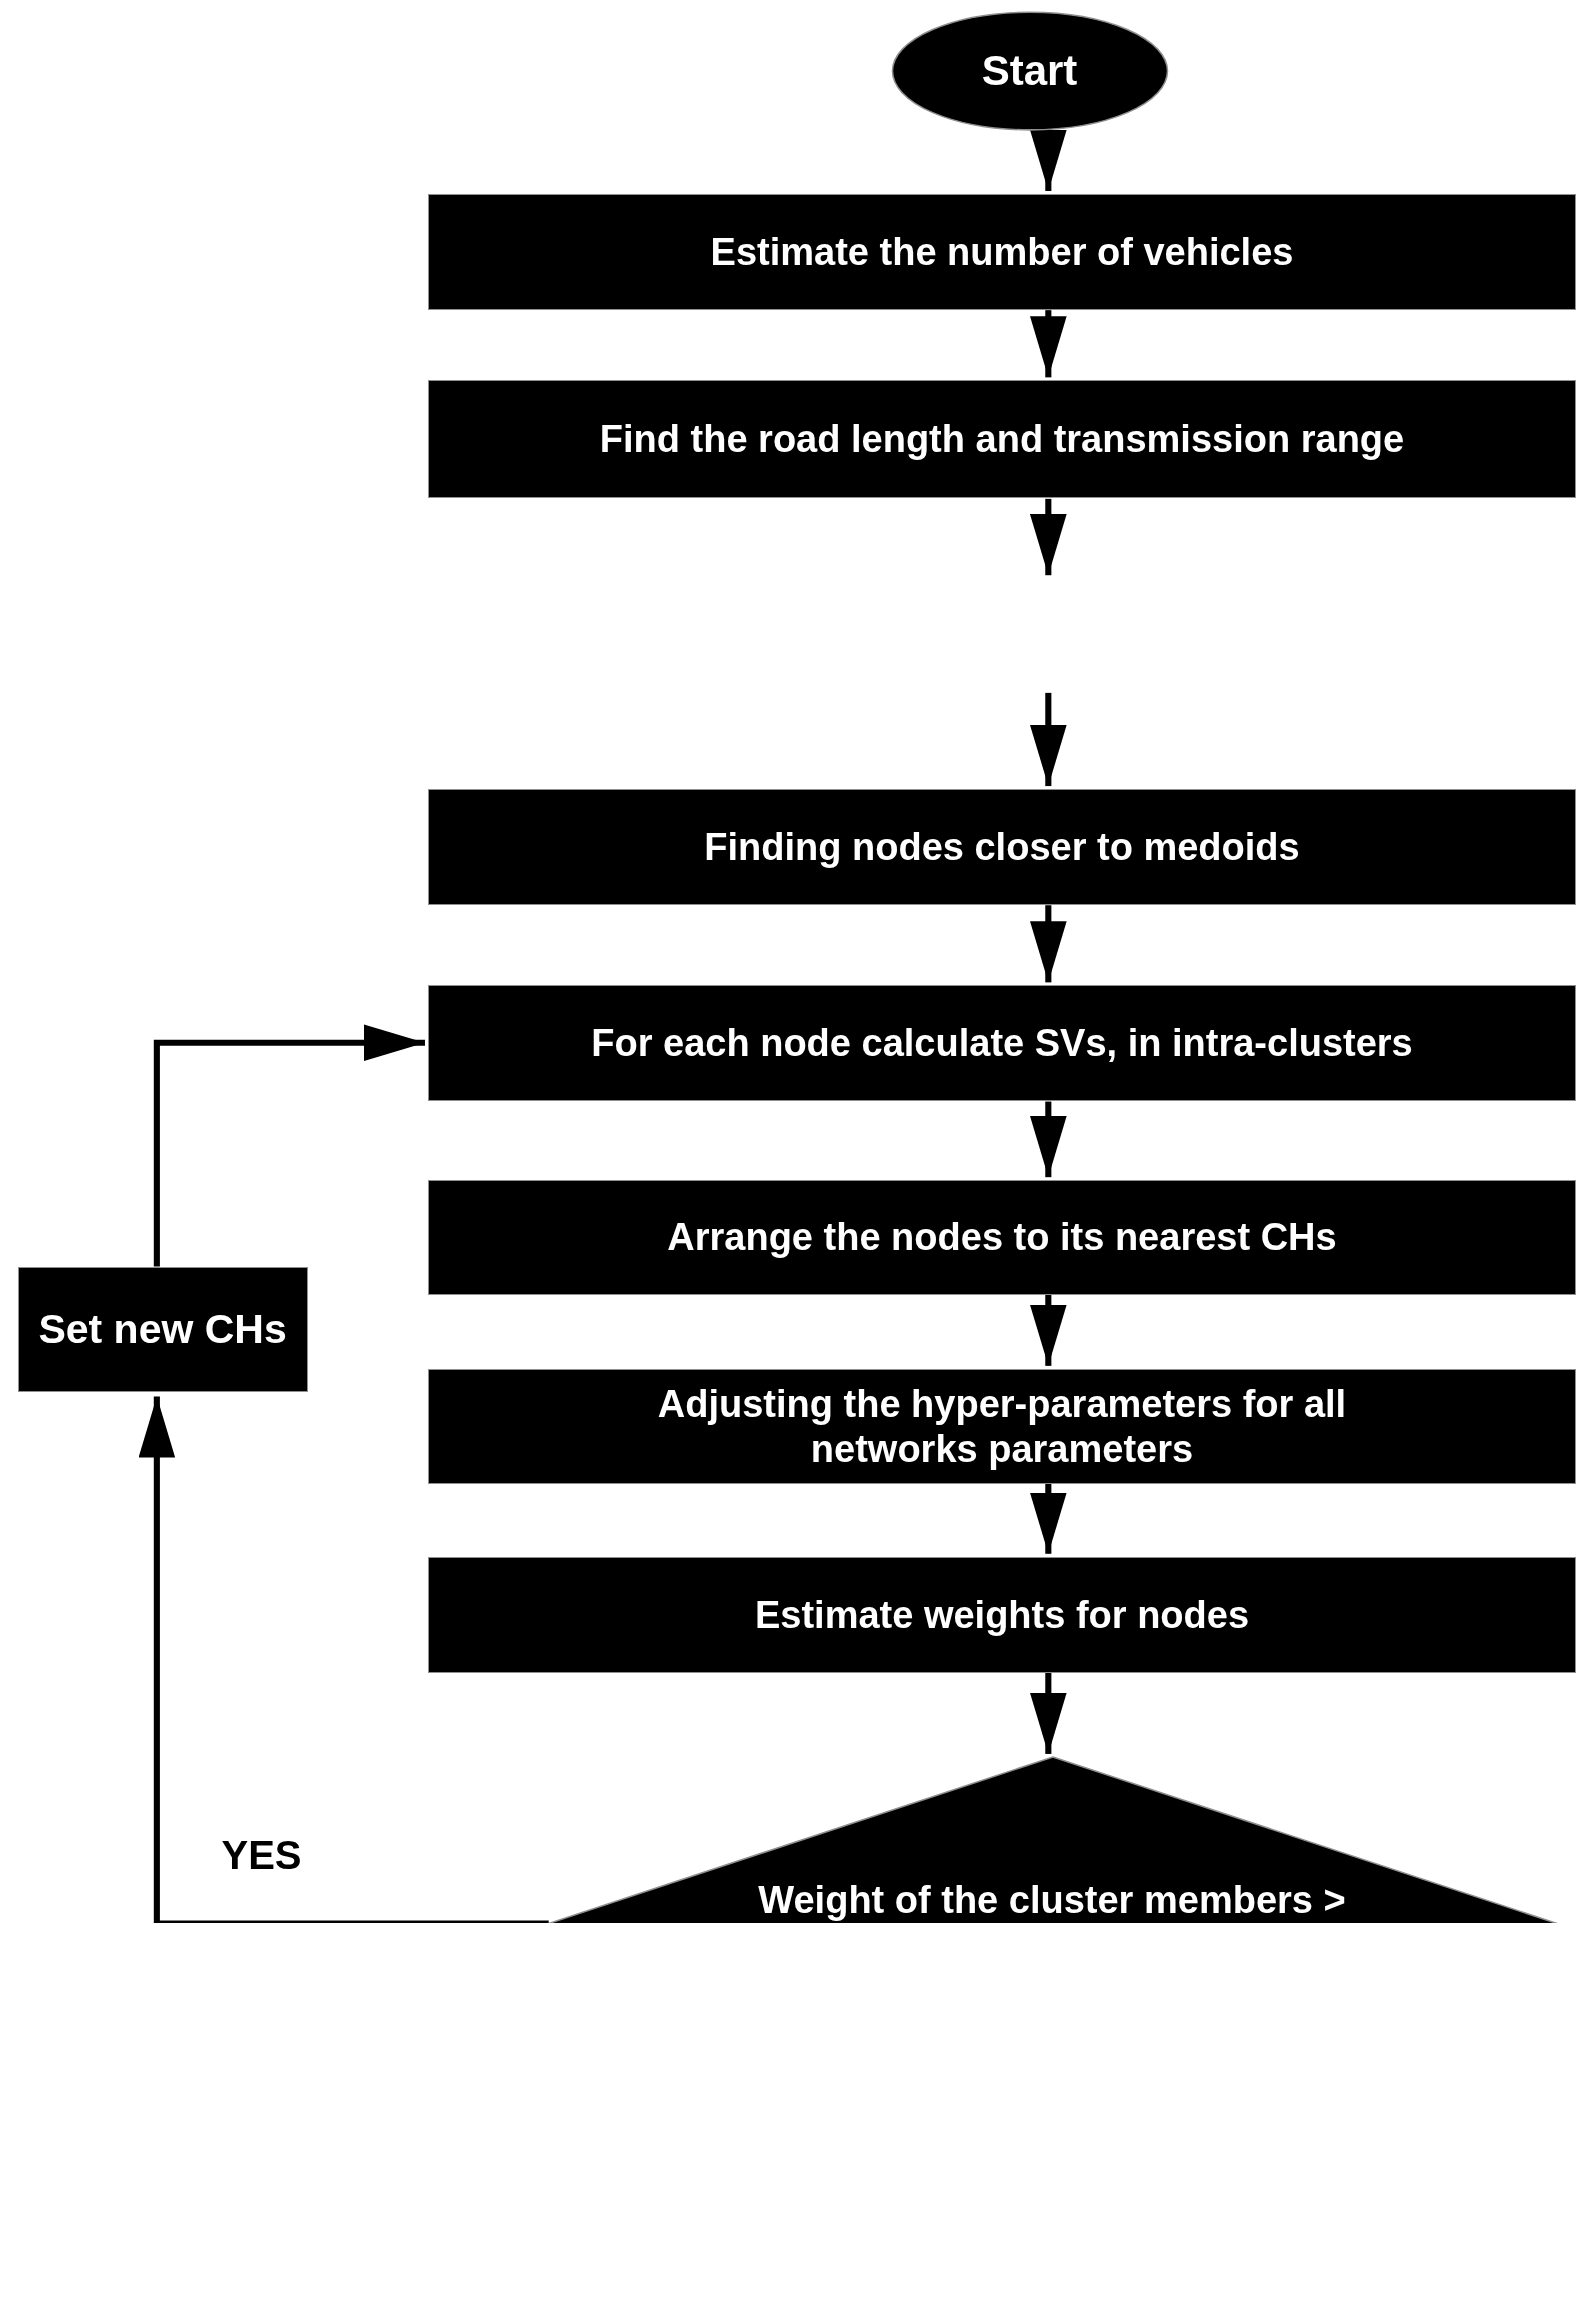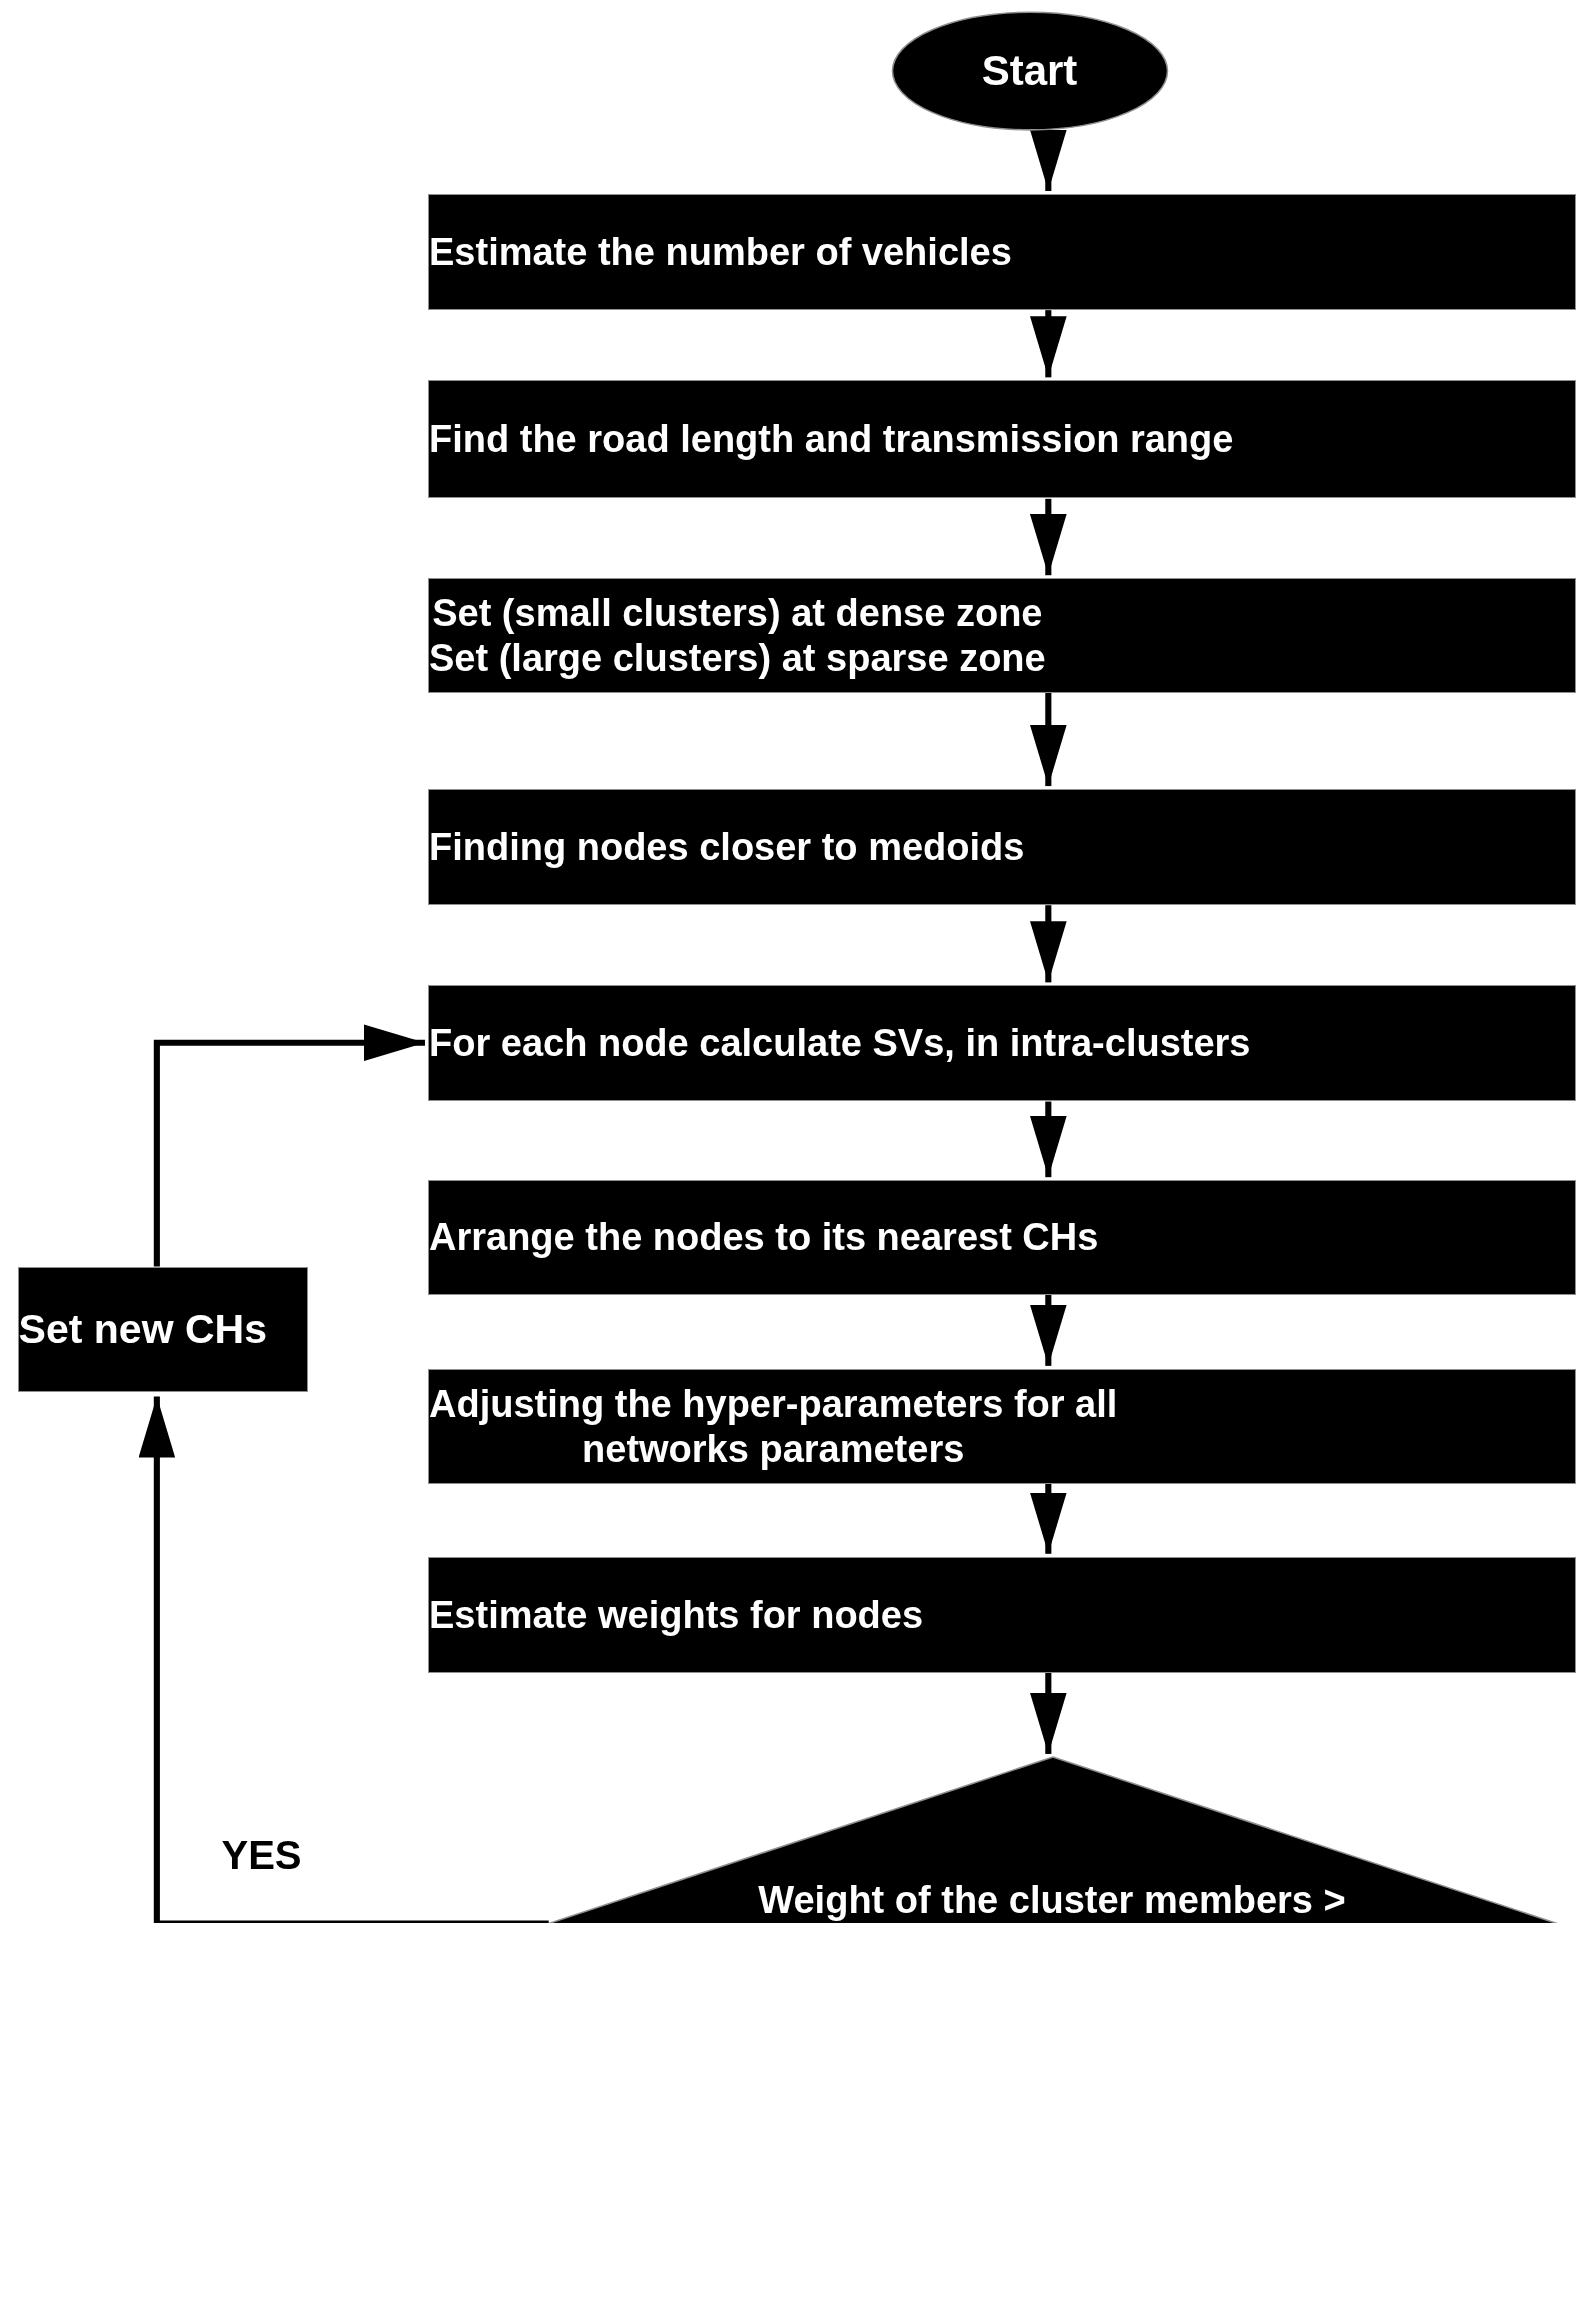--- a/index.html
+++ b/index.html
@@ -19,21 +19,21 @@
   }
   .box {
     position: absolute;
     z-index: 2;
     box-sizing: border-box;
     background: #000000;
     border: 1.5px solid #8f8f8f;
     color: #ffffff;
     display: flex;
     align-items: center;
-    justify-content: flex-start;
+    justify-content: center;
     text-align: center;
     font-weight: 700;
     font-size: 38px;
     line-height: 1.18;
   }
   .step { left: 428px; width: 1148px; }
   .pre { white-space: pre-line; }
   .shape-label {
     position: absolute;
     z-index: 3;
@@ -94,24 +94,20 @@
   </div>
 
   <div class="box step" style="top:194px; height:116px;">
     <span class="pre">Estimate the number of vehicles</span>
   </div>
 
   <div class="box step" style="top:380px; height:118px;">
     <span class="pre">Find the road length and transmission range</span>
   </div>
 
-  <div class="box step" style="top:578px; height:115px;">
-    <span class="pre">Set (small clusters) at dense zone
-Set (large clusters) at sparse zone</span>
-  </div>
 
   <div class="box step" style="top:789px; height:116px;">
     <span class="pre">Finding nodes closer to medoids</span>
   </div>
 
   <div class="box step" style="top:985px; height:116px;">
     <span class="pre">For each node calculate SVs, in intra-clusters</span>
   </div>
 
   <div class="box step" style="top:1180px; height:115px;">

